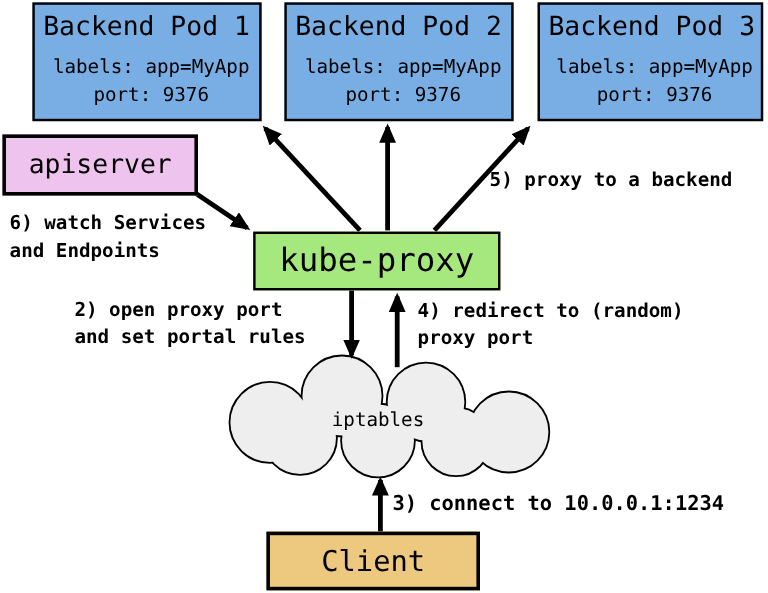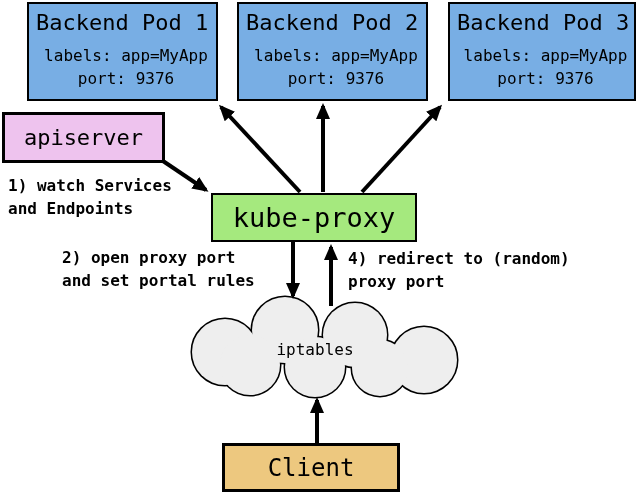--- a/index.html
+++ b/index.html
@@ -129,20 +129,22 @@
   </div>
 
   <div class="box node-label apiserver">apiserver</div>
 
   <div class="box node-label kube-proxy">kube-proxy</div>
 
   <div class="cloud-label">iptables</div>
 
   <div class="box node-label client">Client</div>
 
-  <div class="annotation" id="ann1">1) watch Services
+  <div class="annotation" id="ann1">6) watch Services
 and Endpoints</div>
   <div class="annotation" id="ann2">2) open proxy port
 and set portal rules</div>
+  <div class="annotation" id="ann3">3) connect to 10.0.0.1:1234</div>
   <div class="annotation" id="ann4">4) redirect to (random)
 proxy port</div>
+  <div class="annotation" id="ann5">5) proxy to a backend</div>
 
 </div>
 
 </body></html>

